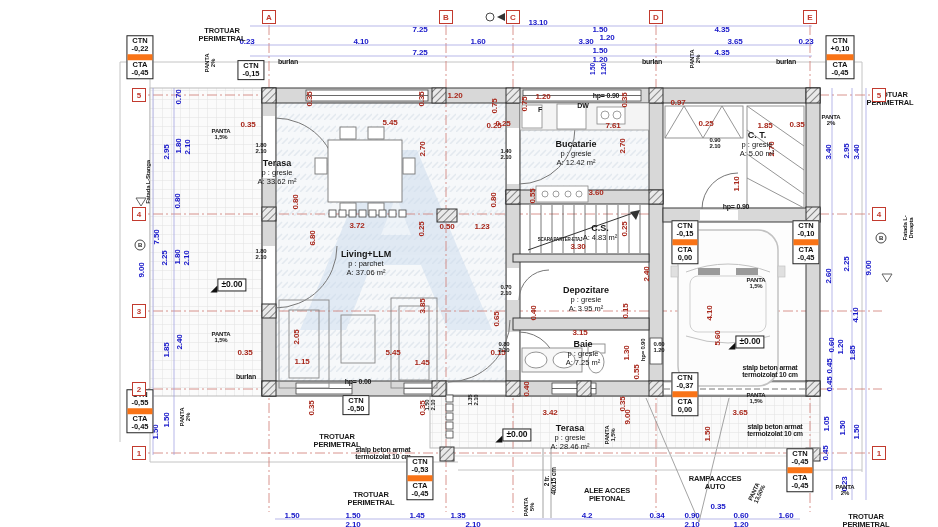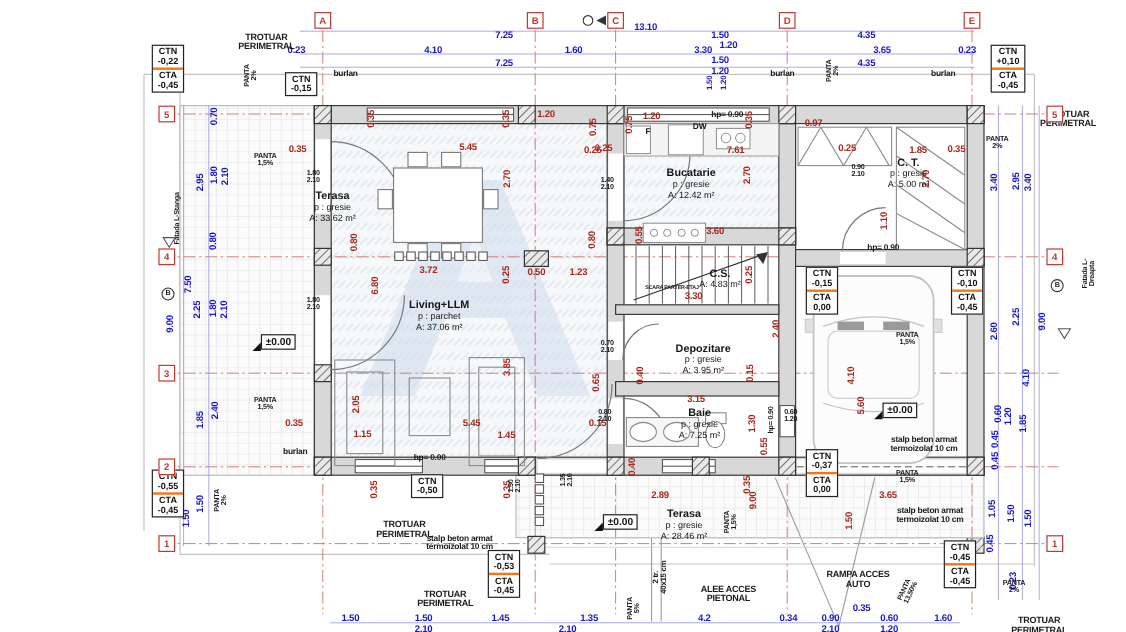--- a/index.html
+++ b/index.html
@@ -11,21 +11,21 @@
        text-align:center;transform:translate(-50%,-50%);letter-spacing:-0.2px;}
   .c-red{color:#a8281c;}
   .c-blue{color:#1717c9;}
   .c-black{color:#1a1a1a;}
   .room{position:absolute;transform:translate(-50%,-50%);text-align:center;color:#151515;}
   .room .nm{font-weight:bold;font-size:9px;}
   .room .fl,.room .ar{font-size:7.5px;}
   .ev{position:absolute;transform:translate(-50%,-50%);background:#fff;border:1px solid #222;
       font-weight:bold;font-size:7.5px;color:#111;text-align:center;line-height:1.05;}
   .ev .cell{padding:1px 4px;white-space:pre-line;}
-  .ev .cell+.cell{border-top:2px solid #f97316;}
+  .ev .cell+.cell{border-top:6px solid #f97316;}
   .gm{position:absolute;transform:translate(-50%,-50%);width:12px;height:12px;background:#fff;
       border:1px solid #c23a2e;color:#c23a2e;font-weight:bold;font-size:8px;display:flex;
       align-items:center;justify-content:center;}
   .pm{position:absolute;transform:translate(-50%,-50%);background:#fff;border:1px solid #222;
       font-weight:bold;font-size:8.5px;color:#111;padding:0 3px;line-height:1.3;}
   .pm::before{content:"";position:absolute;left:-8px;bottom:-2px;border-left:7px solid transparent;
       border-bottom:7px solid #111;width:0;height:0;}
 </style>
 </head>
 <body>
@@ -317,21 +317,21 @@
       <span class="lbl c-blue" style="transform: translate(-50%, -50%) rotate(-90deg); left: 830px; top: 366px;">0.45</span>
       <span class="lbl c-blue" style="transform: translate(-50%, -50%) rotate(-90deg); left: 830px; top: 384px;">0.45</span>
       <span class="lbl c-blue" style="transform: translate(-50%, -50%) rotate(-90deg); left: 827px; top: 424px;">1.05</span>
       <span class="lbl c-blue" style="transform: translate(-50%, -50%) rotate(-90deg); left: 843px; top: 428px;">1.50</span>
       <span class="lbl c-blue" style="transform: translate(-50%, -50%) rotate(-90deg); left: 857px; top: 432px;">1.50</span>
       <span class="lbl c-blue" style="transform: translate(-50%, -50%) rotate(-90deg); left: 826px; top: 453px;">0.45</span>
       <span class="lbl c-blue" style="transform: translate(-50%, -50%) rotate(-90deg); left: 845px; top: 484px;">0.23</span>
       <span class="lbl c-blue" style="transform: translate(-50%, -50%); left: 292px; top: 516px;">1.50</span>
       <span class="lbl c-blue" style="transform: translate(-50%, -50%); left: 353px; top: 516px;">1.50</span>
       <span class="lbl c-blue" style="transform: translate(-50%, -50%); left: 417px; top: 516px;">1.45</span>
-      <span class="lbl c-blue" style="transform: translate(-50%, -50%); left: 491px; top: 516px;">1.35</span>
+      <span class="lbl c-blue" style="transform: translate(-50%, -50%); left: 458px; top: 516px;">1.35</span>
       <span class="lbl c-blue" style="transform: translate(-50%, -50%); left: 587px; top: 516px;">4.2</span>
       <span class="lbl c-blue" style="transform: translate(-50%, -50%); left: 657px; top: 516px;">0.34</span>
       <span class="lbl c-blue" style="transform: translate(-50%, -50%); left: 692px; top: 516px;">0.90</span>
       <span class="lbl c-blue" style="transform: translate(-50%, -50%); left: 718px; top: 507px;">0.35</span>
       <span class="lbl c-blue" style="transform: translate(-50%, -50%); left: 741px; top: 516px;">0.60</span>
       <span class="lbl c-blue" style="transform: translate(-50%, -50%); left: 786px; top: 516px;">1.60</span>
       <span class="lbl c-blue" style="transform: translate(-50%, -50%); left: 353px; top: 525px;">2.10</span>
       <span class="lbl c-blue" style="transform: translate(-50%, -50%); left: 473px; top: 525px;">2.10</span>
       <span class="lbl c-blue" style="transform: translate(-50%, -50%); left: 692px; top: 525px;">2.10</span>
       <span class="lbl c-blue" style="transform: translate(-50%, -50%); left: 741px; top: 525px;">1.20</span>
@@ -380,21 +380,21 @@
       <span class="lbl c-red" style="transform: translate(-50%, -50%); left: 580px; top: 333px;">3.15</span>
       <span class="lbl c-red" style="transform: translate(-50%, -50%) rotate(-90deg); left: 627px; top: 353px;">1.30</span>
       <span class="lbl c-red" style="transform: translate(-50%, -50%) rotate(-90deg); left: 637px; top: 372px;">0.55</span>
       <span class="lbl c-red" style="transform: translate(-50%, -50%) rotate(-90deg); left: 527px; top: 389px;">0.40</span>
       <span class="lbl c-red" style="transform: translate(-50%, -50%) rotate(-90deg); left: 718px; top: 338px;">5.60</span>
       <span class="lbl c-red" style="transform: translate(-50%, -50%) rotate(-90deg); left: 710px; top: 313px;">4.10</span>
       <span class="lbl c-red" style="transform: translate(-50%, -50%) rotate(-90deg); left: 312px; top: 408px;">0.35</span>
       <span class="lbl c-red" style="transform: translate(-50%, -50%) rotate(-90deg); left: 423px; top: 408px;">0.35</span>
       <span class="lbl c-red" style="transform: translate(-50%, -50%) rotate(-90deg); left: 623px; top: 404px;">0.35</span>
       <span class="lbl c-red" style="transform: translate(-50%, -50%) rotate(-90deg); left: 628px; top: 417px;">9.00</span>
-      <span class="lbl c-red" style="transform: translate(-50%, -50%); left: 550px; top: 413px;">2.89</span>
+      <span class="lbl c-red" style="transform: translate(-50%, -50%); left: 550px; top: 413px;">3.42</span>
       <span class="lbl c-red" style="transform: translate(-50%, -50%); left: 740px; top: 413px;">3.65</span>
       <span class="lbl c-red" style="transform: translate(-50%, -50%) rotate(-90deg); left: 708px; top: 434px;">1.50</span>
       <span class="lbl c-black" style="font-size: 7px; transform: translate(-50%, -50%); left: 606px; top: 96px;">hp= 0.90</span>
       <span class="lbl c-black" style="font-size: 7px; transform: translate(-50%, -50%); left: 583px; top: 106px;">DW</span>
       <span class="lbl c-black" style="font-size: 7px; transform: translate(-50%, -50%); left: 540px; top: 110px;">F</span>
       <span class="lbl c-black" style="font-size: 7px; transform: translate(-50%, -50%); left: 736px; top: 207px;">hp= 0.90</span>
       <span class="lbl c-black" style="font-size: 7px; transform: translate(-50%, -50%); left: 358px; top: 382px;">hp= 0.00</span>
       <span class="lbl c-black" style="font-size: 6px; transform: translate(-50%, -50%) rotate(-90deg); left: 643px; top: 350px;">hp= 0.90</span>
       <span class="lbl c-black" style="font-size: 7px; transform: translate(-50%, -50%); left: 288px; top: 62px;">burlan</span>
       <span class="lbl c-black" style="font-size: 7px; transform: translate(-50%, -50%); left: 652px; top: 62px;">burlan</span>

